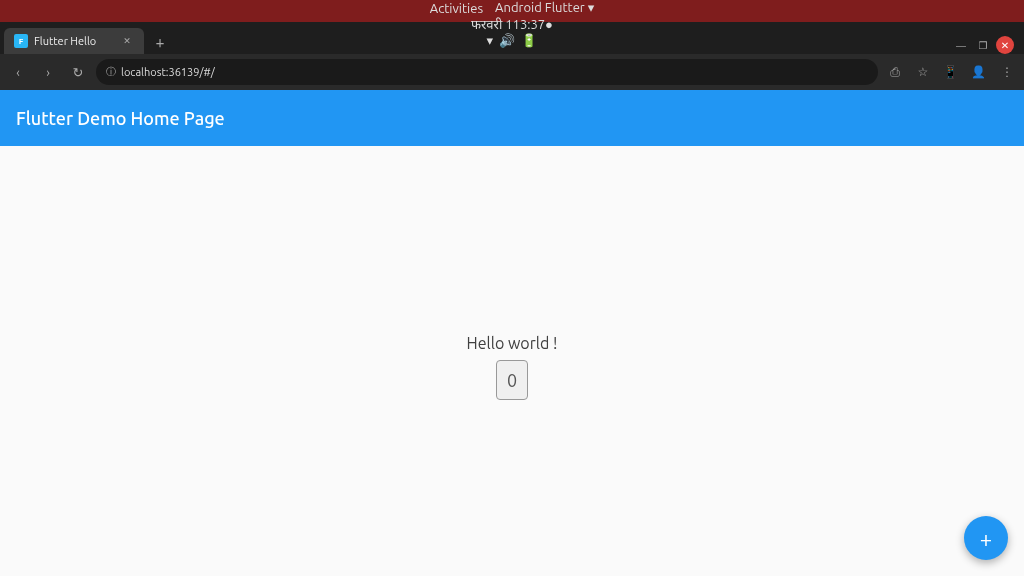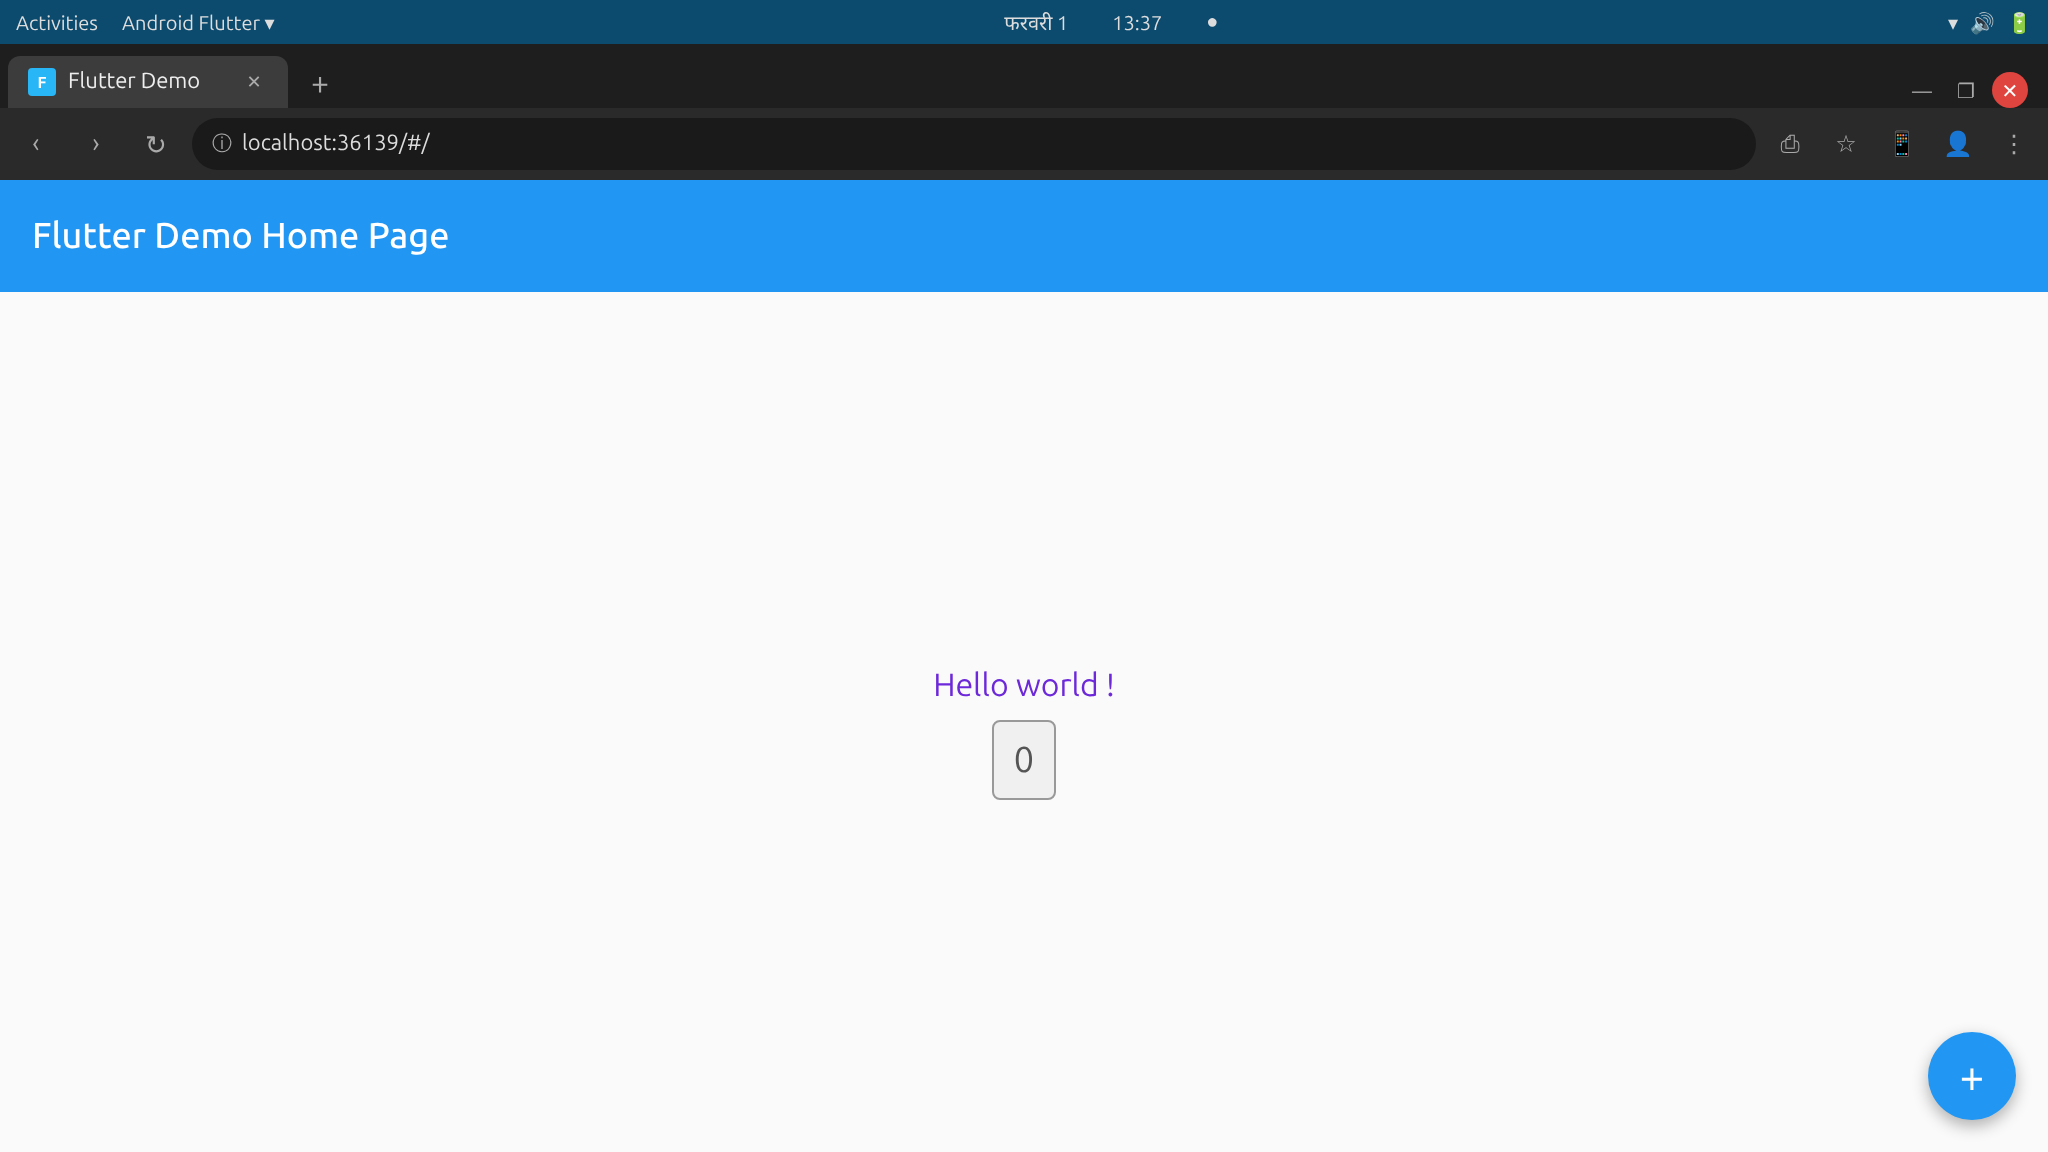--- a/index.html
+++ b/index.html
@@ -1,30 +1,31 @@
 <!DOCTYPE html>
 <html><head>
   <meta charset="utf-8">
   <style>
     * { margin: 0; padding: 0; box-sizing: border-box; }
     body { font-family: 'Segoe UI', Ubuntu, sans-serif; background: #f5f5f5; width: 1024px; height: 576px; overflow: hidden; }
 
     
     .os-topbar {
       height: 22px;
-      background: #0c4a6e;
+      background: #7f1d1d;
       display: flex;
       align-items: center;
       justify-content: space-between;
       padding: 0 8px;
       color: #ddd;
-      font-size: 10px;
+      font-size: 13px;
+      flex-direction: column;
     }
     .os-topbar-left { display: flex; gap: 12px; align-items: center; }
-    .os-topbar-center { display: flex; gap: 22px; align-items: center; }
+    .os-topbar-center { display: flex; gap: 0; align-items: center; }
     .os-topbar-right { display: flex; gap: 6px; align-items: center; }
 
     
     .browser-chrome {
       background: #2a2a2a;
     }
     .browser-tabbar {
       height: 32px;
       display: flex;
       align-items: flex-end;
@@ -132,21 +133,21 @@
     .flutter-content {
       display: flex;
       flex-direction: column;
       align-items: center;
       justify-content: center;
       height: calc(100% - 44px);
       background: #fafafa;
     }
     .flutter-hello-text {
       font-size: 16px;
-      color: #6d28d9;
+      color: #404040;
       margin-bottom: 8px;
     }
     .flutter-counter {
       width: 32px; height: 40px;
       border: 1.5px solid #999;
       border-radius: 4px;
       display: flex; align-items: center; justify-content: center;
       font-size: 18px;
       color: #555;
       background: #f0f0f0;
@@ -183,21 +184,21 @@
     <span>🔊</span>
     <span>🔋</span>
   </div>
 </div>
 
 <div class="browser-chrome">
 
   <div class="browser-tabbar">
     <div class="browser-tab">
       <div class="tab-favicon">F</div>
-      <span>Flutter Demo</span>
+      <span>Flutter Hello</span>
       <div class="tab-close">✕</div>
     </div>
     <div class="tab-new-btn">+</div>
     <div class="browser-tabbar-right">
       <div class="browser-tabbar-btn">—</div>
       <div class="browser-tabbar-btn">❐</div>
       <div class="browser-tabbar-btn close">✕</div>
     </div>
   </div>
 

